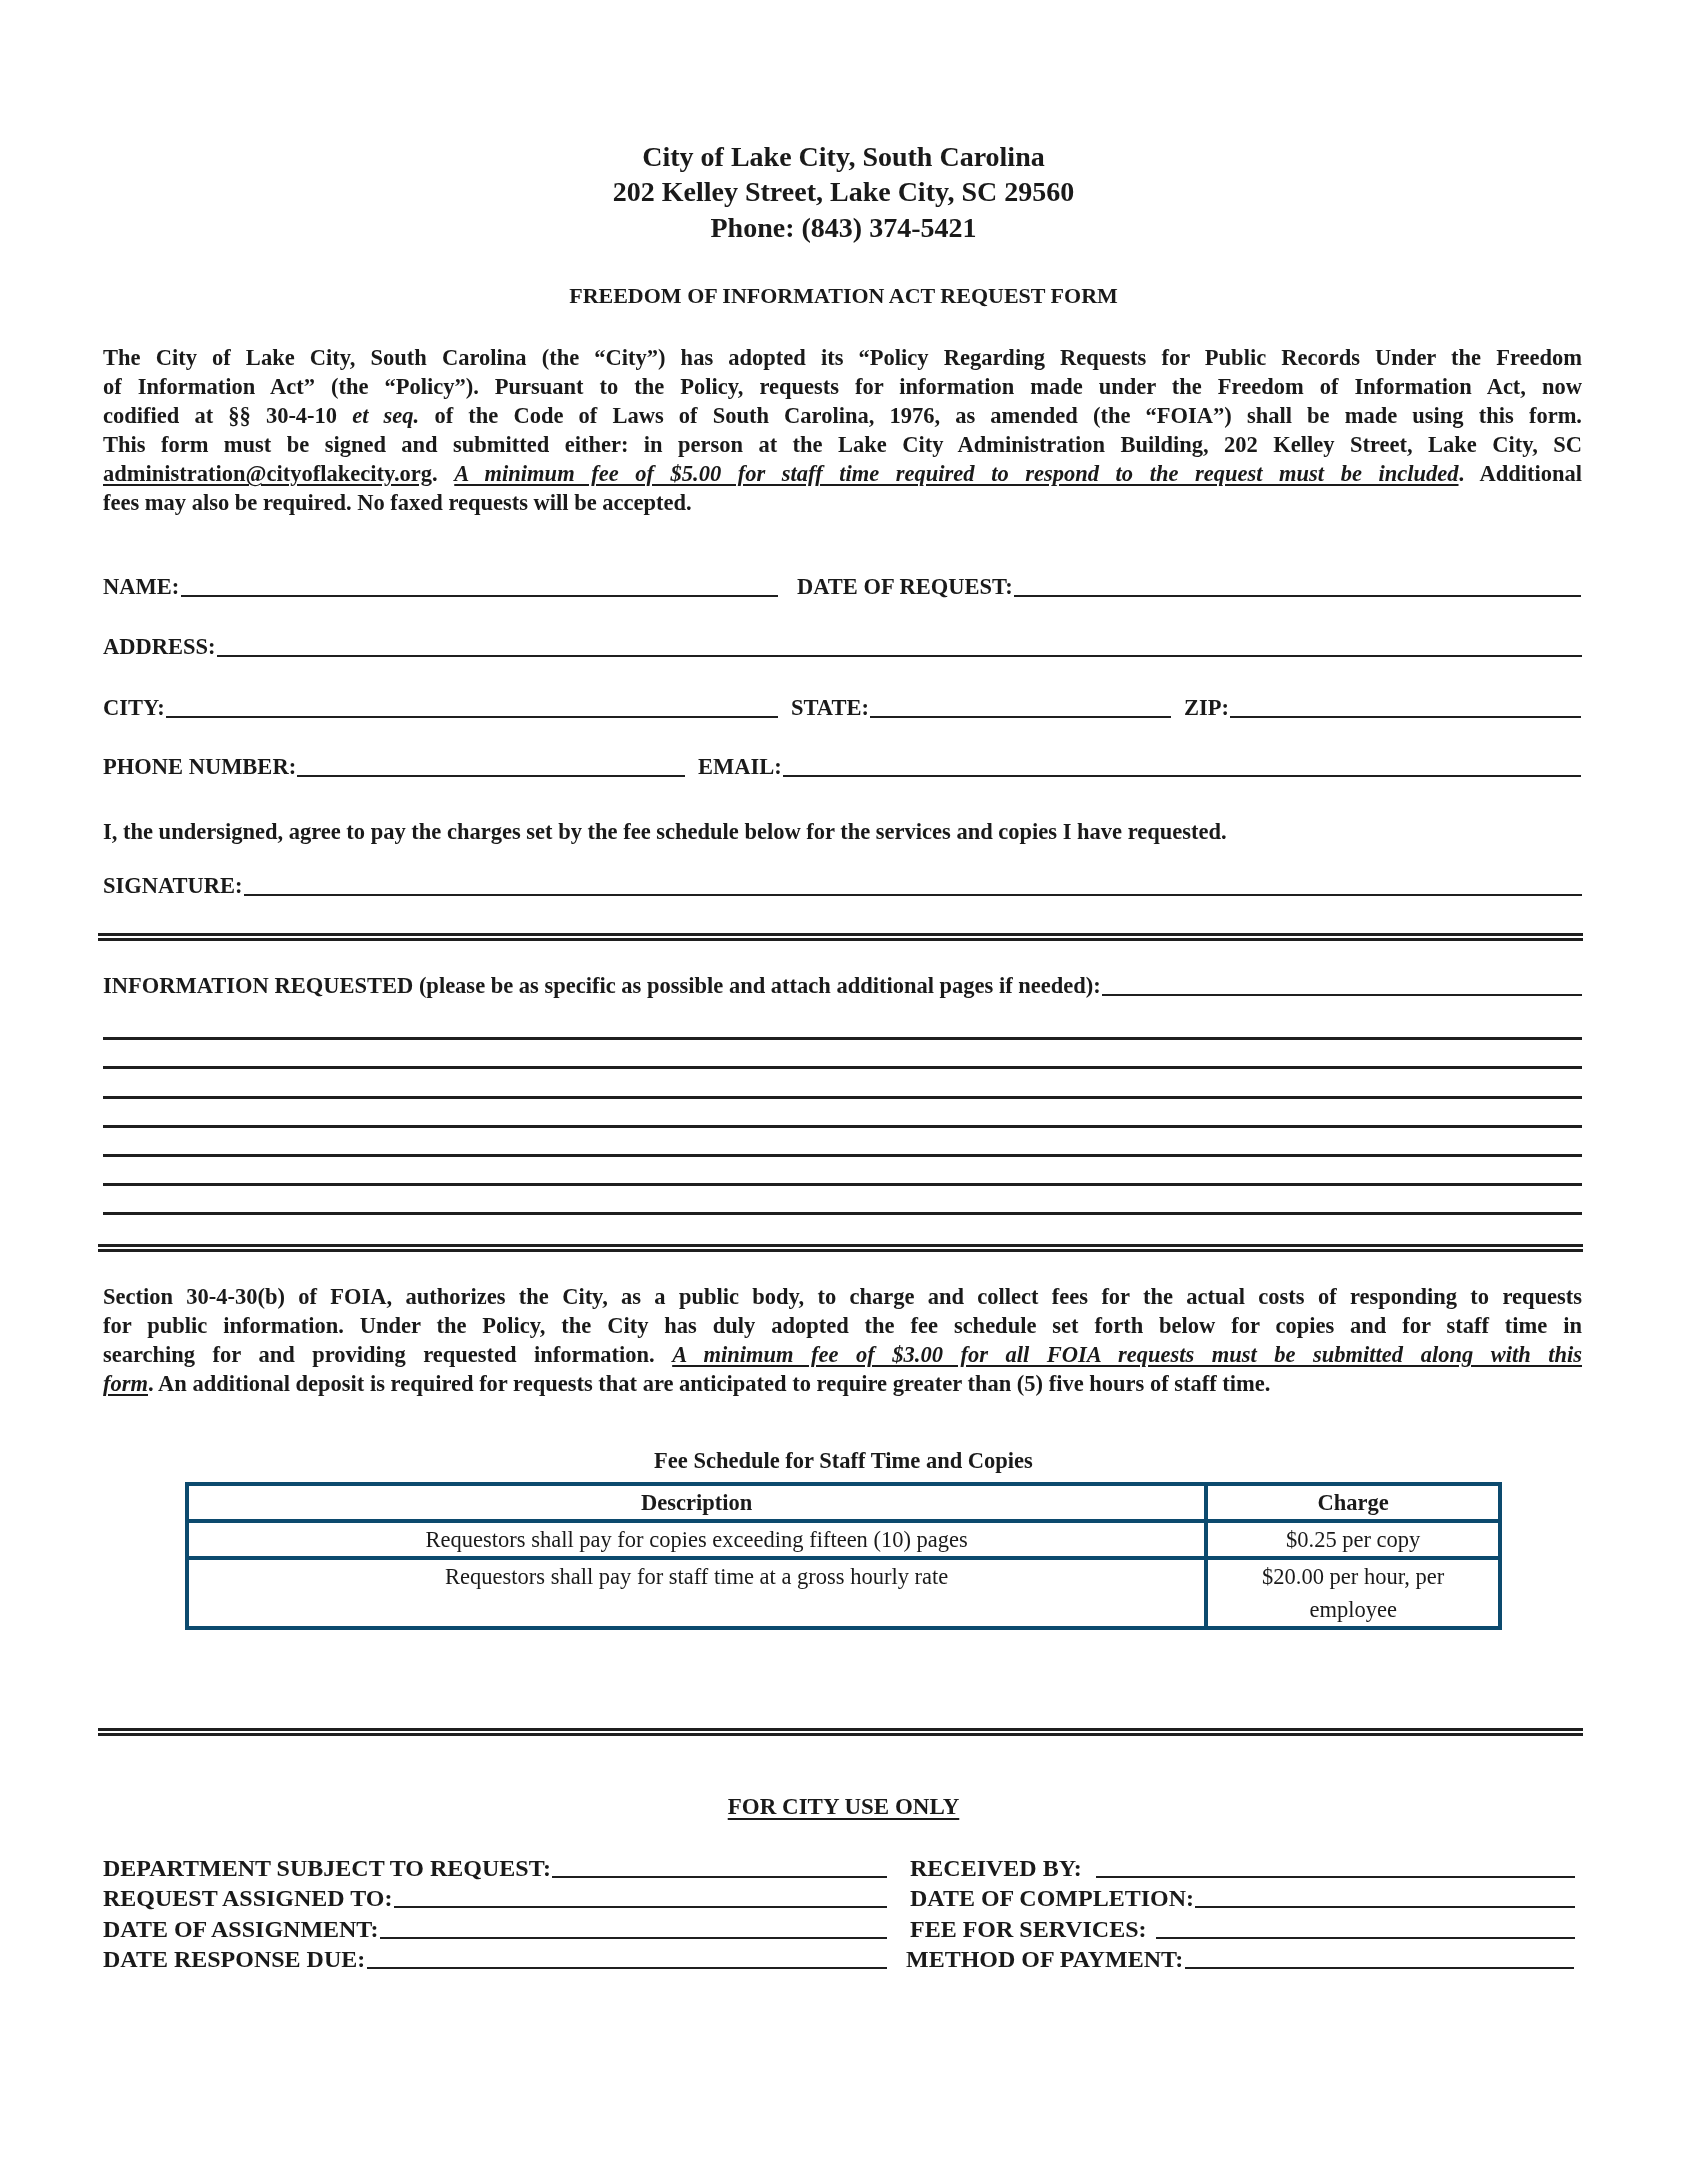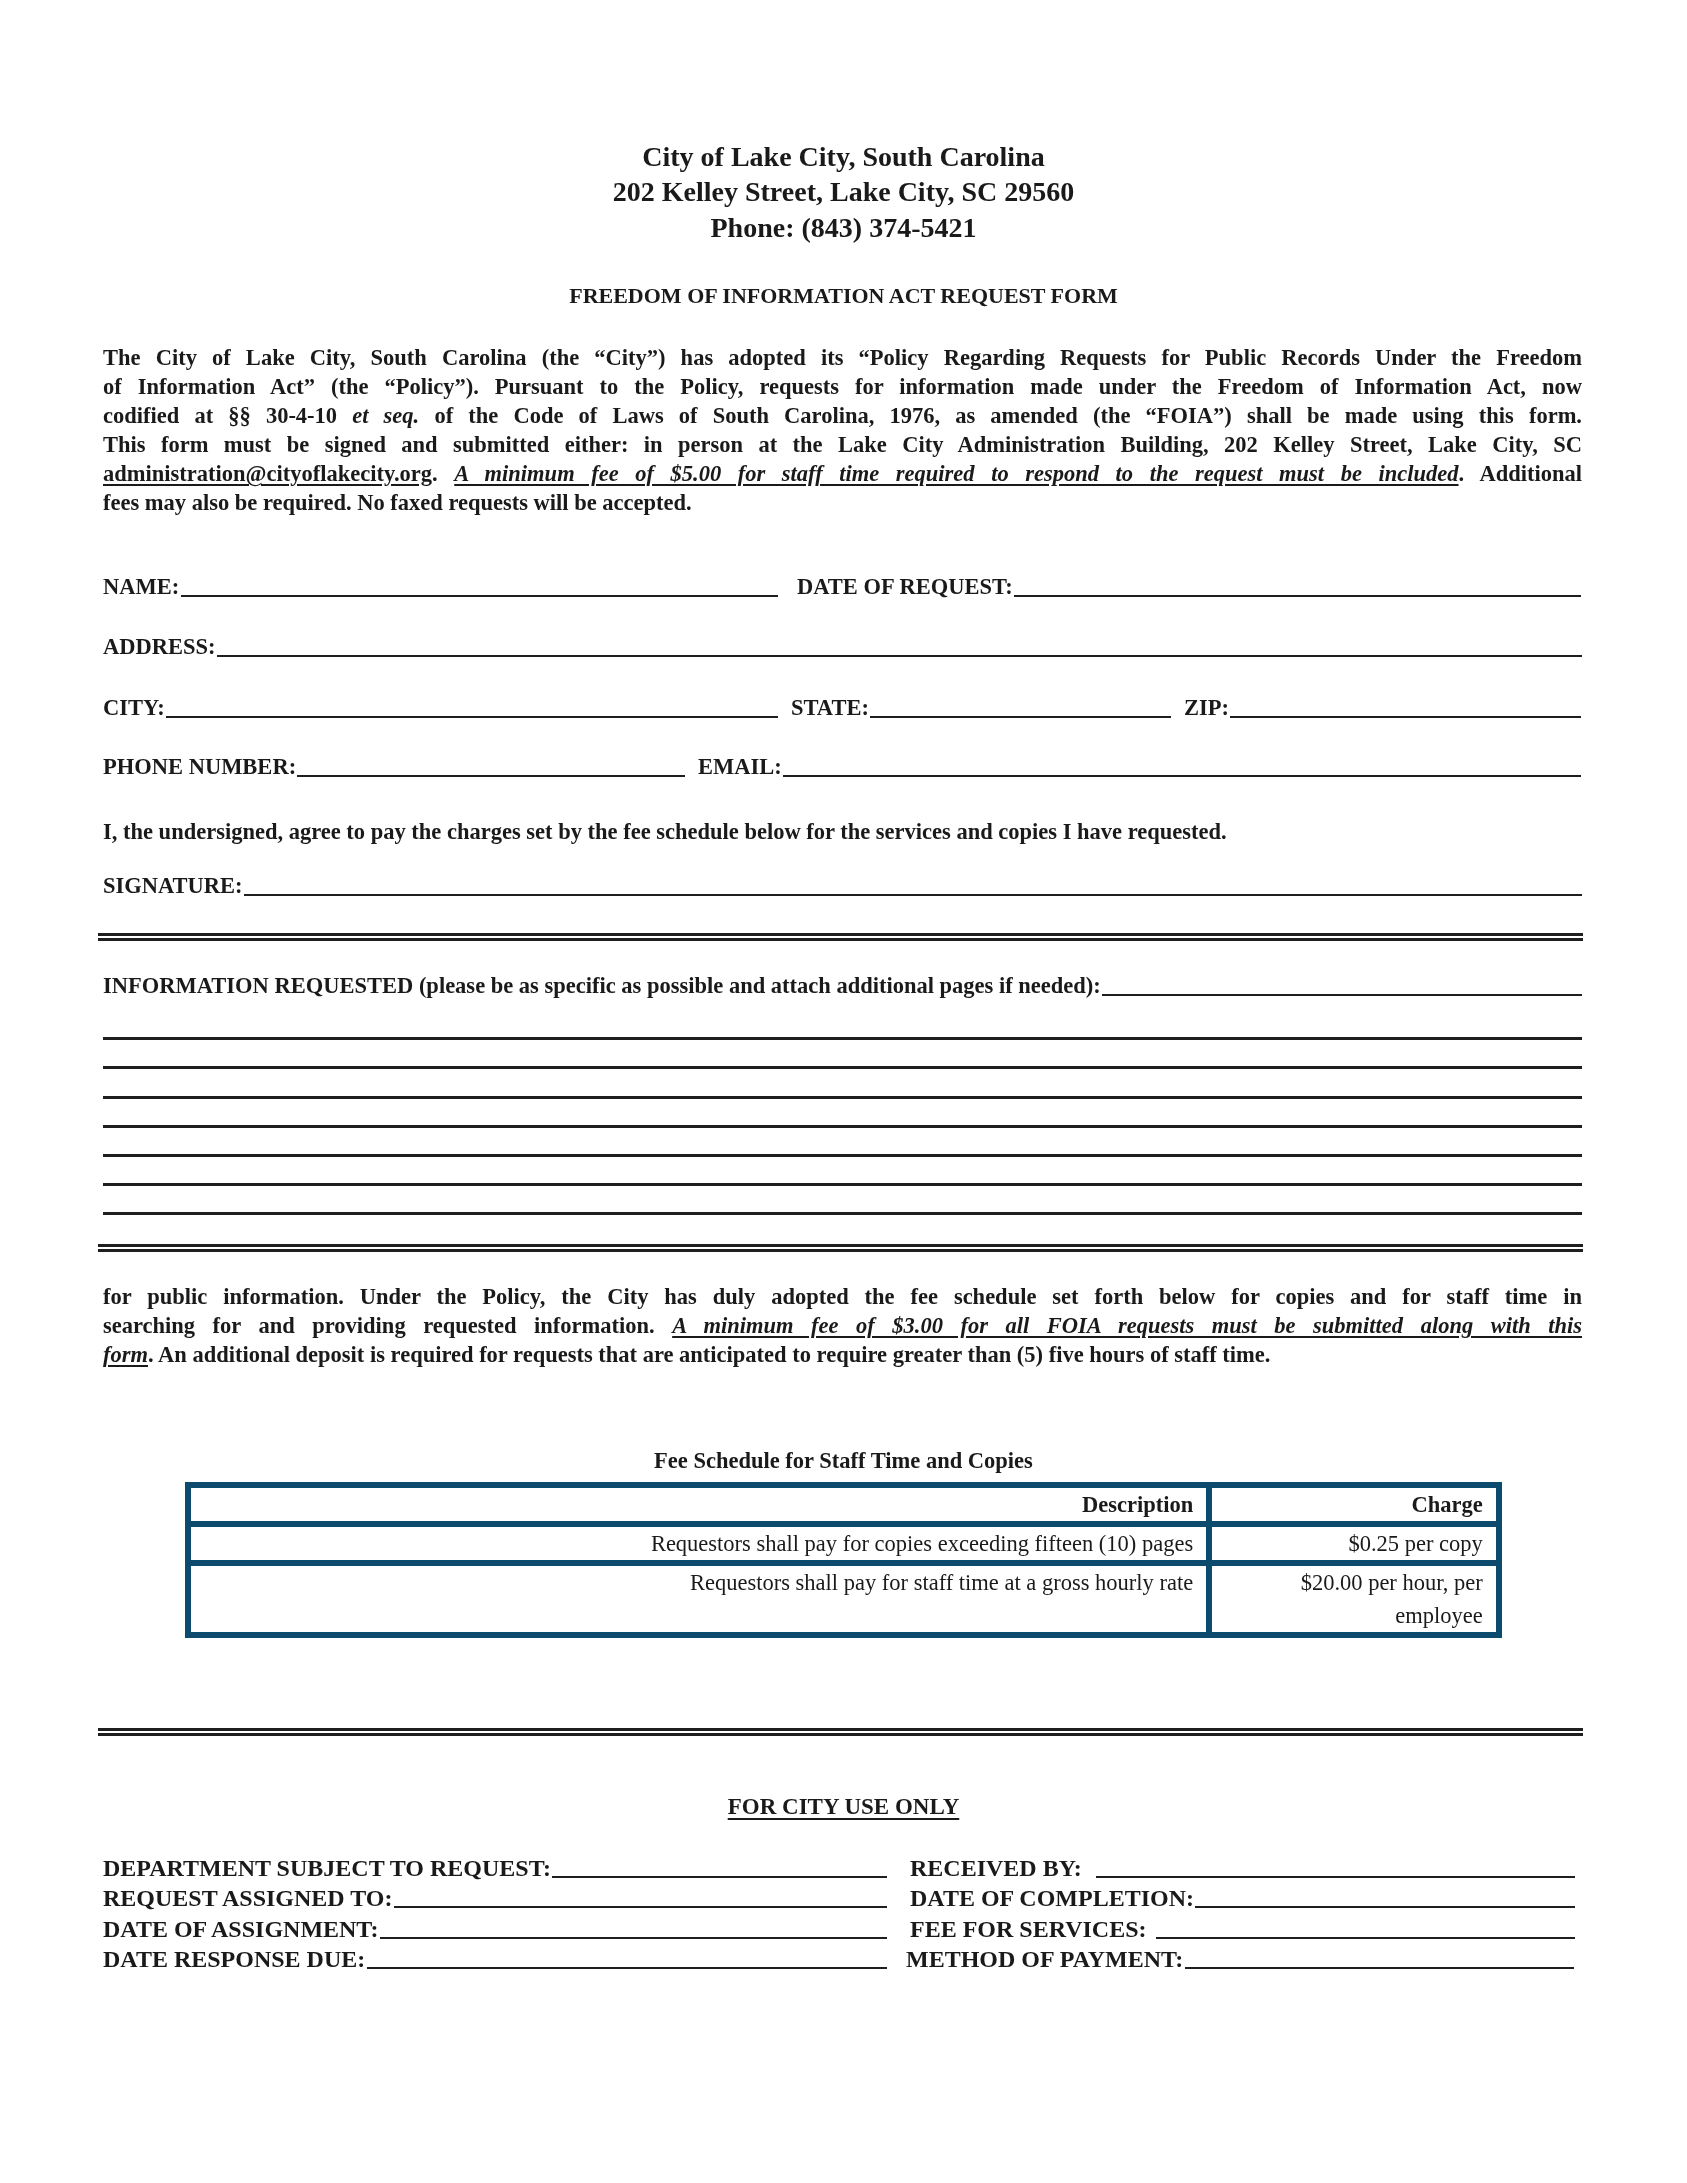--- a/index.html
+++ b/index.html
@@ -15,21 +15,21 @@
     .it { font-style: italic; font-weight: bold; }
     .field { position: absolute; display: flex; align-items: flex-end; font-size: 22.5px; font-weight: bold; line-height: 26.5px; }
     .field .lbl { white-space: nowrap; }
     .field .blank { border-bottom: 2.6px solid #1f1f1f; height: 20px; flex: 1; margin-left: 1.3px; margin-bottom: 4px; background: transparent; border-top: none; border-left: none; border-right: none; outline: none; font: inherit; padding: 0 2.6px; }
     .drule { position: absolute; left: 98px; width: 1485px; height: 8px; }
     .drule::before, .drule::after { content: ""; position: absolute; left: 0; right: 0; height: 2.6px; background: #1f1f1f; }
     .drule::before { top: 0; }
     .drule::after { top: 5.3px; }
     .infoline { position: absolute; left: 103px; width: 1479px; height: 3.3px; background: #1f1f1f; border: none; padding: 0; }
     table.fees { position: absolute; left: 185px; top: 1482px; width: 1317px; border-collapse: collapse; font-size: 22.5px; line-height: 33px; }
-    table.fees td, table.fees th { border: 6px solid #0c4a6e; padding: 0 13.2px; vertical-align: top; text-align: right; }
+    table.fees td, table.fees th { border: 4px solid #0c4a6e; padding: 0 13.2px; vertical-align: top; text-align: center; }
     table.fees th { font-weight: bold; height: 33px; }
     table.fees td.desc { width: 989px; }
     .feetitle { position: absolute; left: 0; width: 1687px; text-align: center; top: 1448px; font-size: 22.5px; font-weight: bold; }
     .cityuse { position: absolute; left: 0; width: 1687px; text-align: center; top: 1794px; font-size: 23px; font-weight: bold; }
     .cityuse span { text-decoration: underline; text-decoration-thickness: 2px; text-underline-offset: 4px; text-align: center; }
     .cfield { position: absolute; display: flex; align-items: flex-end; font-size: 24px; font-weight: bold; line-height: 28px; }
     .cfield .lbl { white-space: nowrap; }
     .cfield .blank { flex: 1; border: none; border-bottom: 2.6px solid #1f1f1f; height: 18.5px; margin-bottom: 4px; margin-left: 1.3px; background: transparent; outline: none; font: inherit; padding: 0 2.6px; }
   </style>
 </head>
@@ -100,20 +100,21 @@
     <input type="text" class="infoline" style="top: 1096px;">
     <input type="text" class="infoline" style="top: 1125px;">
     <input type="text" class="infoline" style="top: 1154px;">
     <input type="text" class="infoline" style="top: 1183px;">
     <input type="text" class="infoline" style="top: 1212px;">
   </div>
 
 <div class="drule" style="top:1244px;"></div>
 
 <div class="para" style="top:1282px;">
+  <span class="line">Section 30-4-30(b) of FOIA, authorizes the City, as a public body, to charge and collect fees for the actual costs of responding to requests</span>
   <span class="line">for public information.  Under the Policy, the City has duly adopted the fee schedule set forth below for copies and for staff time in</span>
   <span class="line"><span>searching for and providing requested information.  </span><span class="it u">A minimum fee of $3.00 for all FOIA requests must be submitted along with this</span></span>
   <span class="line last"><span class="it u">form</span><span>.  An additional deposit is required for requests that are anticipated to require greater than (5) five hours of staff time.</span></span>
 </div>
 
 <div class="feetitle">Fee Schedule for Staff Time and Copies</div>
 <table class="fees">
   <thead>
     <tr>
       <th>Description</th>

